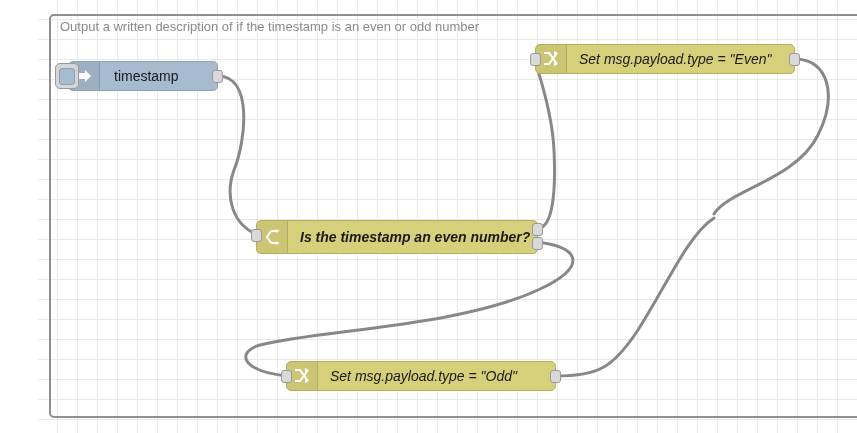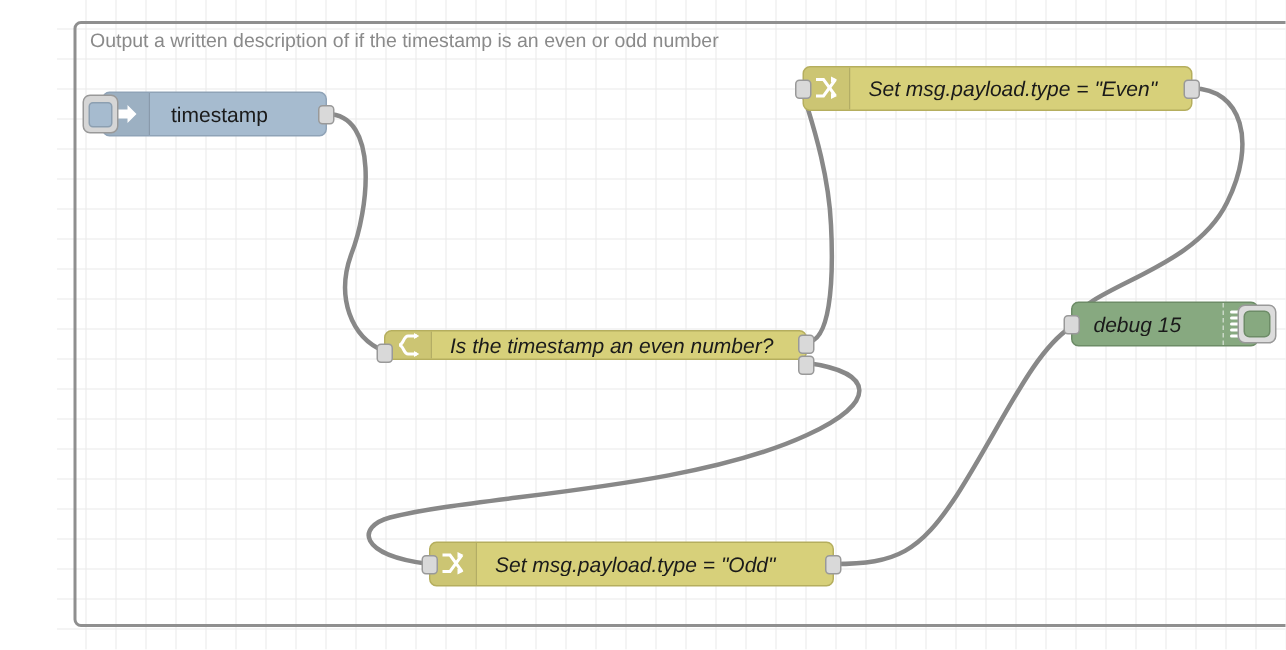--- a/index.html
+++ b/index.html
@@ -173,21 +173,21 @@
         <path d="M2 14 L7 14 L15 3" stroke="#ffffff" stroke-width="2" fill="none"></path>
         <path d="M12 1 L16 3 L12 5 Z" fill="#ffffff"></path>
         <path d="M12 12 L16 14 L12 16 Z" fill="#ffffff"></path>
       </svg>
     </div>
     <div class="label">Set msg.payload.type = "Even"</div>
     <div class="port" style="left:-6px;top:8px;"></div>
     <div class="port" style="right:-6px;top:8px;"></div>
   </div>
 
-  <div class="node node-switch" style="left:218px;top:220px;width:282px;height:20px;">
+  <div class="node node-switch" style="left:218px;top:220px;width:282px;height:34px;font-weight:bold;">
     <div class="icon-box">
       <svg class="glyph" width="18" height="18" viewBox="0 0 18 18" aria-hidden="true">
         <path d="M15 3 L9 3 C6 3 6 9 3 9 C6 9 6 15 9 15 L15 15" stroke="#ffffff" stroke-width="2" fill="none"></path>
         <path d="M13 1 L16.5 3 L13 5 Z" fill="#ffffff"></path>
         <path d="M13 13 L16.5 15 L13 17 Z" fill="#ffffff"></path>
       </svg>
     </div>
     <div class="label">Is the timestamp an even number?</div>
     <div class="port" style="left:-6px;top:8px;"></div>
     <div class="port" style="right:-6px;top:2px;"></div>
@@ -201,28 +201,14 @@
         <path d="M2 14 L7 14 L15 3" stroke="#ffffff" stroke-width="2" fill="none"></path>
         <path d="M12 1 L16 3 L12 5 Z" fill="#ffffff"></path>
         <path d="M12 12 L16 14 L12 16 Z" fill="#ffffff"></path>
       </svg>
     </div>
     <div class="label">Set msg.payload.type = "Odd"</div>
     <div class="port" style="left:-6px;top:8px;"></div>
     <div class="port" style="right:-6px;top:8px;"></div>
   </div>
 
-  <div class="node node-debug" style="left:676px;top:201px;width:125px;height:30px;">
-    <div class="label">debug 15</div>
-    <div class="debug-lines">
-      <span></span>
-      <span></span>
-      <span></span>
-      <span></span>
-      <span></span>
-    </div>
-    <div class="debug-toggle">
-      <i></i>
-    </div>
-    <div class="port" style="left:-6px;top:8px;"></div>
-  </div>
 
 </div>
 
 </body></html>

